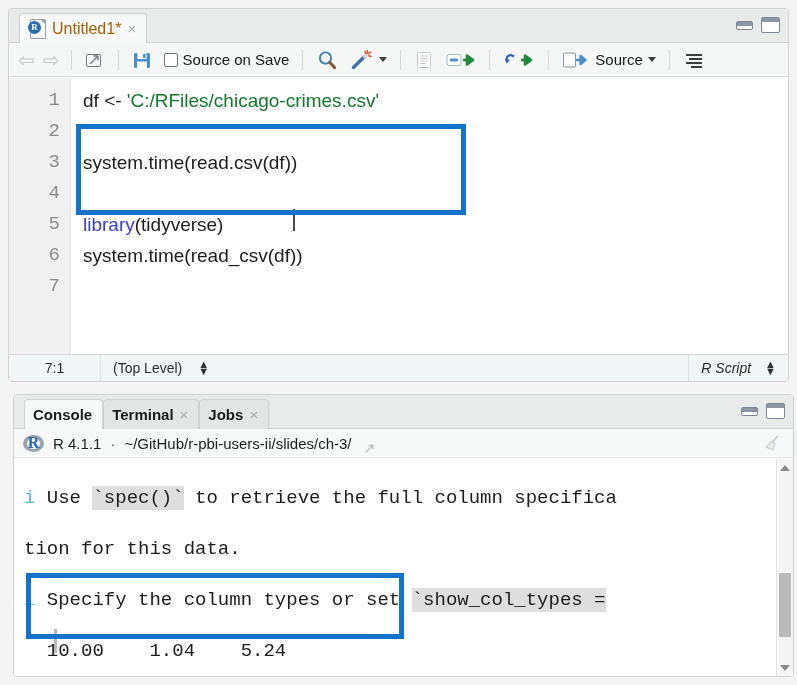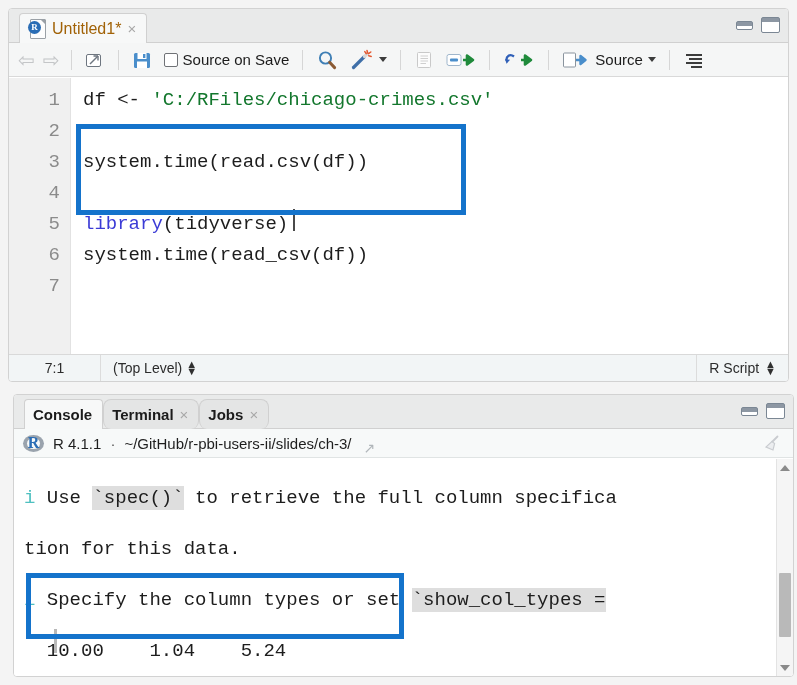--- a/index.html
+++ b/index.html
@@ -56,21 +56,20 @@
     border-bottom: none;
     border-radius: 4px 4px 0 0;
     box-sizing: border-box;
     font-size: 15px;
     position: relative;
     top: 1px;
   }
   .tab.inactive {
     background: #e4e5e5;
     color: #3b3b3b;
-    border-radius: 8px;
   }
   .tab-title-red { color: #a16207; font-size: 16px; }
   .tab-title-dark { color: #1b1b1b; font-weight: bold; font-size: 15px; }
   .tab-close {
     color: #a8a8a8;
     font-size: 15px;
     line-height: 1;
     cursor: pointer;
   }
 
@@ -207,21 +206,21 @@
   .code-area {
     flex: 1 1 auto;
     position: relative;
     padding-top: 7px;
     padding-left: 12px;
     overflow: hidden;
   }
   .code-line {
     height: 31px;
     line-height: 31px;
-    font-family: Liberation Mono, monospace;
+    font-family: Liberation Sans, sans-serif;
     font-size: 19px;
     color: #1d1d1d;
     white-space: pre;
   }
   .tok-str { color: #13772d; }
   .tok-fn  { color: #3b3bd6; }
   .tok-op  { color: #1d1d1d; }
 
   .code-caret {
     position: absolute;
@@ -259,26 +258,27 @@
     padding: 0 12px;
     box-sizing: border-box;
   }
   .sb-pos {
     width: 92px;
     justify-content: center;
     border-right: 1px solid #dcdcdc;
   }
   .sb-scope {
     flex: 1 1 auto;
-    gap: 4px;
+    gap: 16px;
     border-right: 1px solid #dcdcdc;
     text-align: center;
   }
   .sb-type {
-    gap: 6px;
+    gap: 14px;
+    font-style: italic;
   }
   .updown {
     display: inline-flex;
     flex-direction: column;
     line-height: 0.62;
     font-size: 11px;
     color: #303030;
   }
 
   

